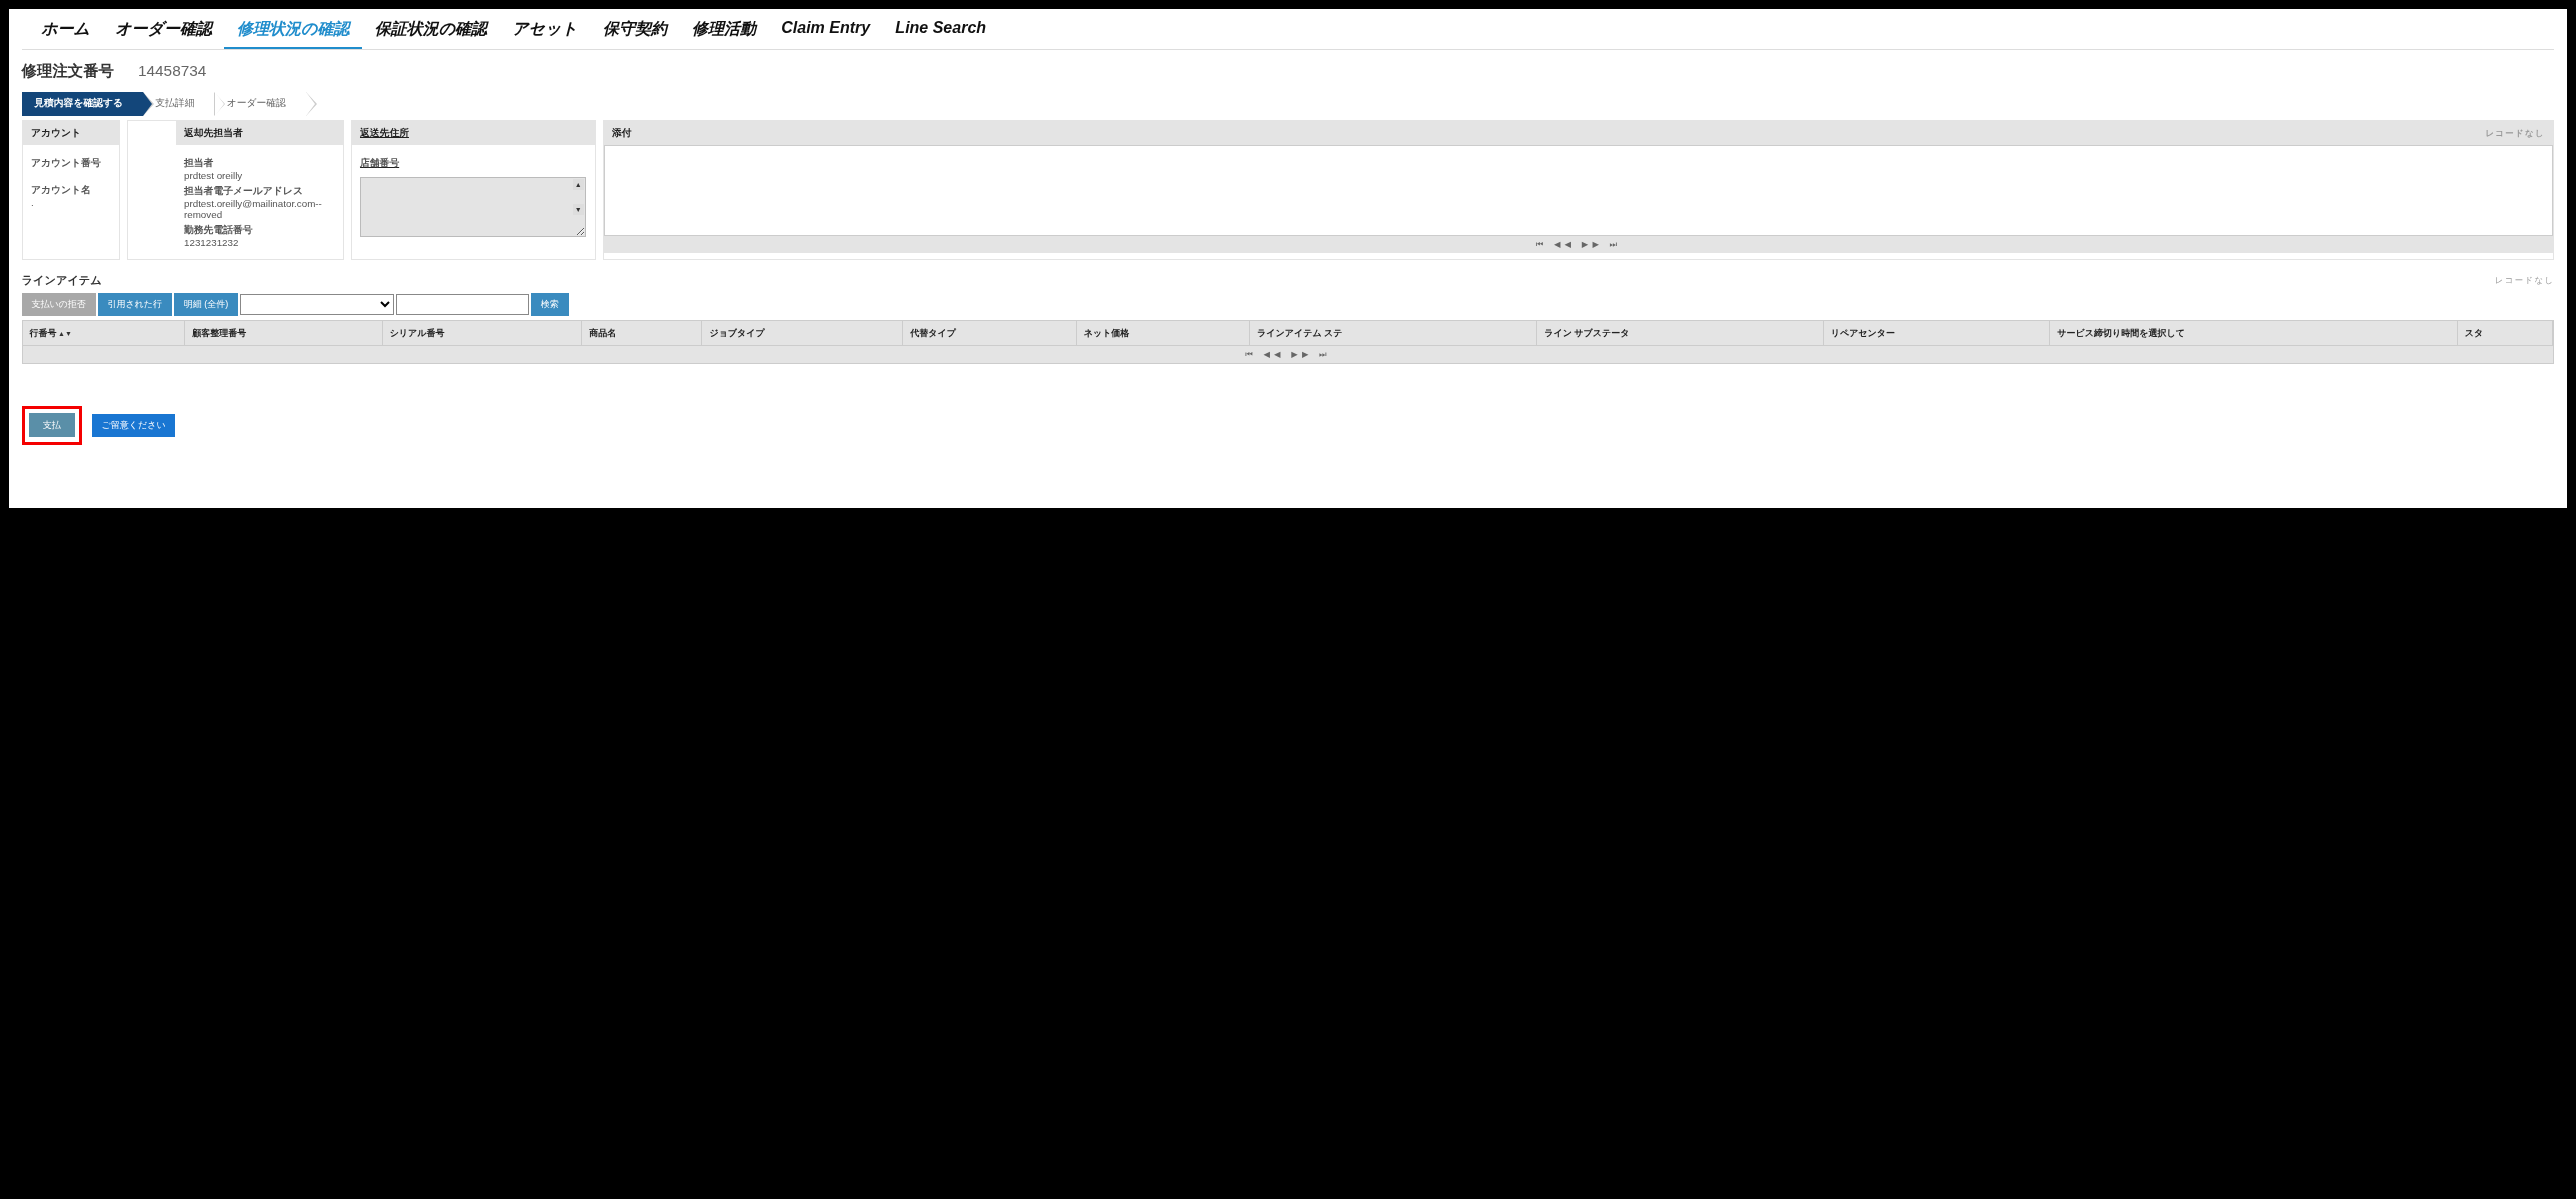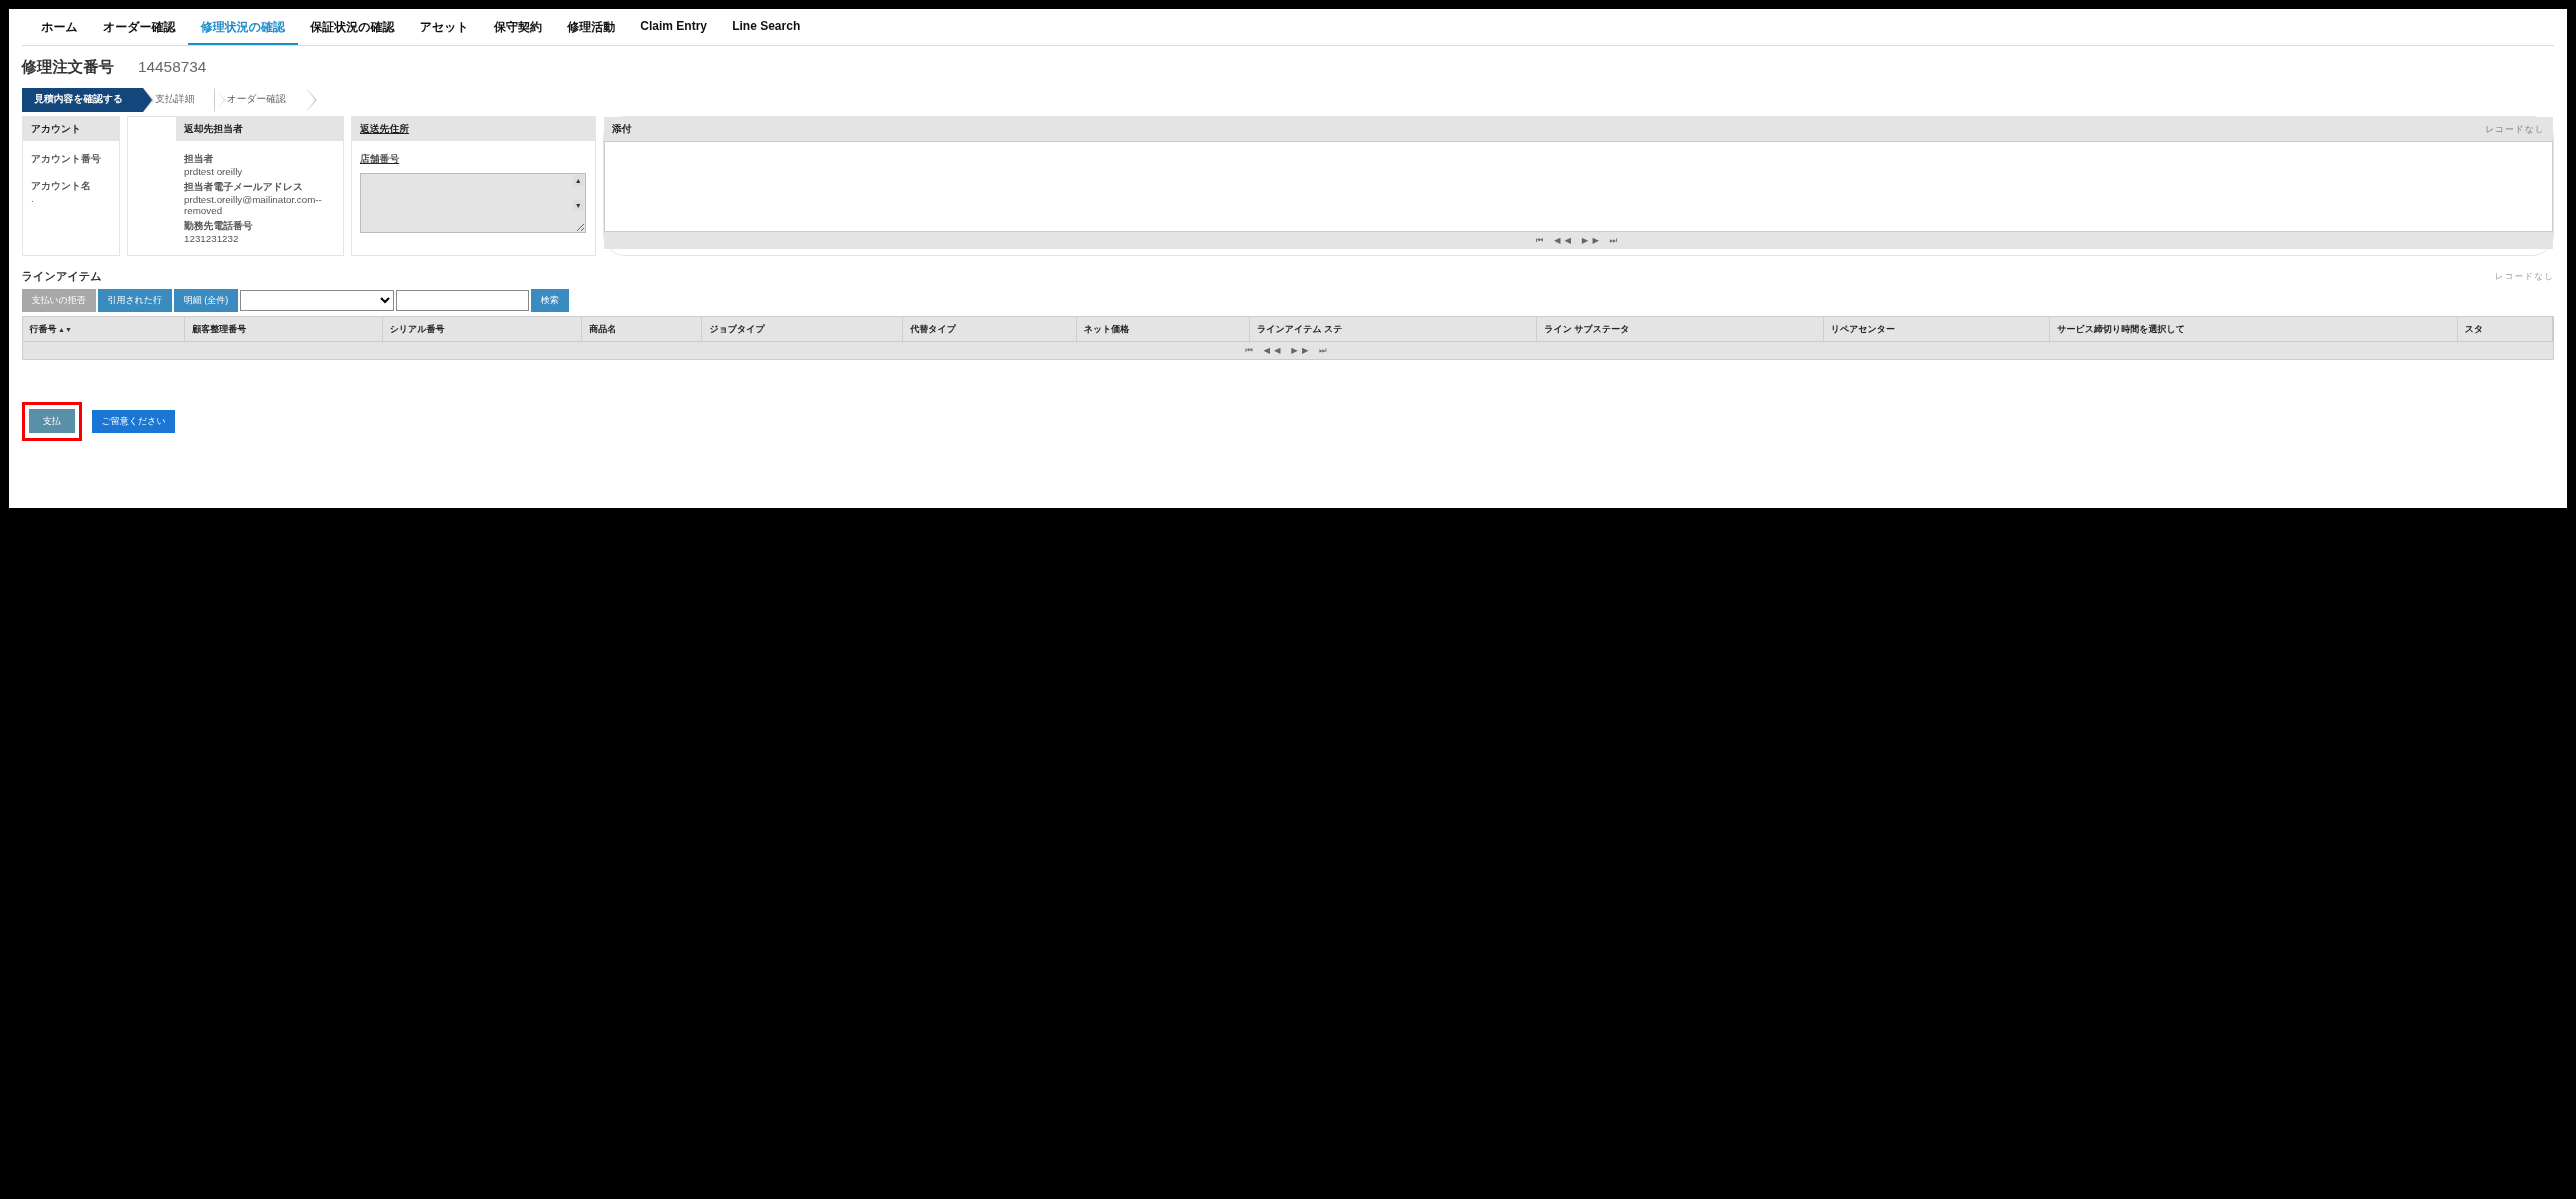--- a/index.html
+++ b/index.html
@@ -3,21 +3,21 @@
 <meta charset="utf-8">
 <style>
   * { box-sizing: border-box; }
   html, body { margin: 0; padding: 0; font-family: "Hiragino Kaku Gothic Pro", "Meiryo", "Arial", sans-serif; font-size: 9.8px; color: #222; }
   body { background: #000; }
   .frame { background: #fff; margin: 7px; border: 2.8px solid #000; min-height: 503px; }
   .inner { padding: 0 12.6px 14px 12.6px; }
 
   
   .navbar { display: flex; gap: 0; border-bottom: 0.7px solid #ddd; padding: 0 7px; margin-top: 2.8px; }
-  .navbar .tab { padding: 7px 12.6px; font-weight: 700; font-size: 12px; cursor: pointer; border-bottom: 2.1px solid transparent; color: #111; }
+  .navbar .tab { padding: 7px 12.6px; font-weight: 700; font-size: 16px; cursor: pointer; border-bottom: 2.1px solid transparent; color: #111; font-style: italic; }
   .navbar .tab.active { color: #208dcc; border-bottom: 2.1px solid #208dcc; }
 
   
   .page-title { display: flex; align-items: baseline; gap: 24px; margin: 11.2px 0 9.8px 0; }
   .page-title .lbl { font-size: 15.4px; font-weight: 700; color: #333; }
   .page-title .num { font-size: 15.4px; color: #666; }
 
   
   .wizard { display: flex; align-items: center; margin-bottom: 4.2px; }
   .wizard .step { position: relative; padding: 5.6px 19.6px 5.6px 12.6px; background: #fff; color: #666; font-size: 9.8px; }
@@ -37,21 +37,21 @@
   
   .cards-row { display: flex; gap: 7px; align-items: stretch; }
   .card { background: #fff; border: 0.7px solid #e4e4e4; }
   .card .card-hd { background: #e4e4e4; padding: 5.6px 8.4px; font-weight: 700; font-size: 9.8px; color: #222; display: flex; justify-content: space-between; align-items: center; }
   .card .card-bd { padding: 7px 8.4px; font-size: 9.8px; }
   .field-lbl { color: #555; font-weight: 600; margin-top: 4.2px; }
   .field-val { color: #555; margin-bottom: 4.2px; }
   .card-acct { width: 98px; }
   .card-contact { width: 217px; padding-left: 48px; }
   .card-addr { width: 245px; text-decoration: underline; }
-  .card-attach { flex: 1; border-radius: 22px; }
+  .card-attach { flex: 1; }
   .addr-box { width: 100%; height: 60px; background: #e4e4e4; border: 0.7px solid #bbb; resize: both; overflow: auto; position: relative; color: #888; font-size: 9px; padding: 4.2px; }
   .addr-box .sb-up, .addr-box .sb-dn { position: absolute; right: 1.4px; width: 11.2px; height: 11.2px; background: #ddd; text-align: center; font-size: 7px; line-height: 11.2px; color: #333; cursor: pointer; }
   .addr-box .sb-up { top: 1.4px; }
   .addr-box .sb-dn { top: 26.6px; }
   .attach-body { height: 91px; background: #fff; border: 0.7px solid #ccc; }
   .pager { background: #e4e4e4; padding: 2.8px; text-align: center; color: #666; font-size: 8.4px; letter-spacing: 4.2px; }
   .pager span { cursor: pointer; display: inline-block; }
   .no-rec { color: #999; font-size: 8.4px; letter-spacing: 1.4px; }
 
   

